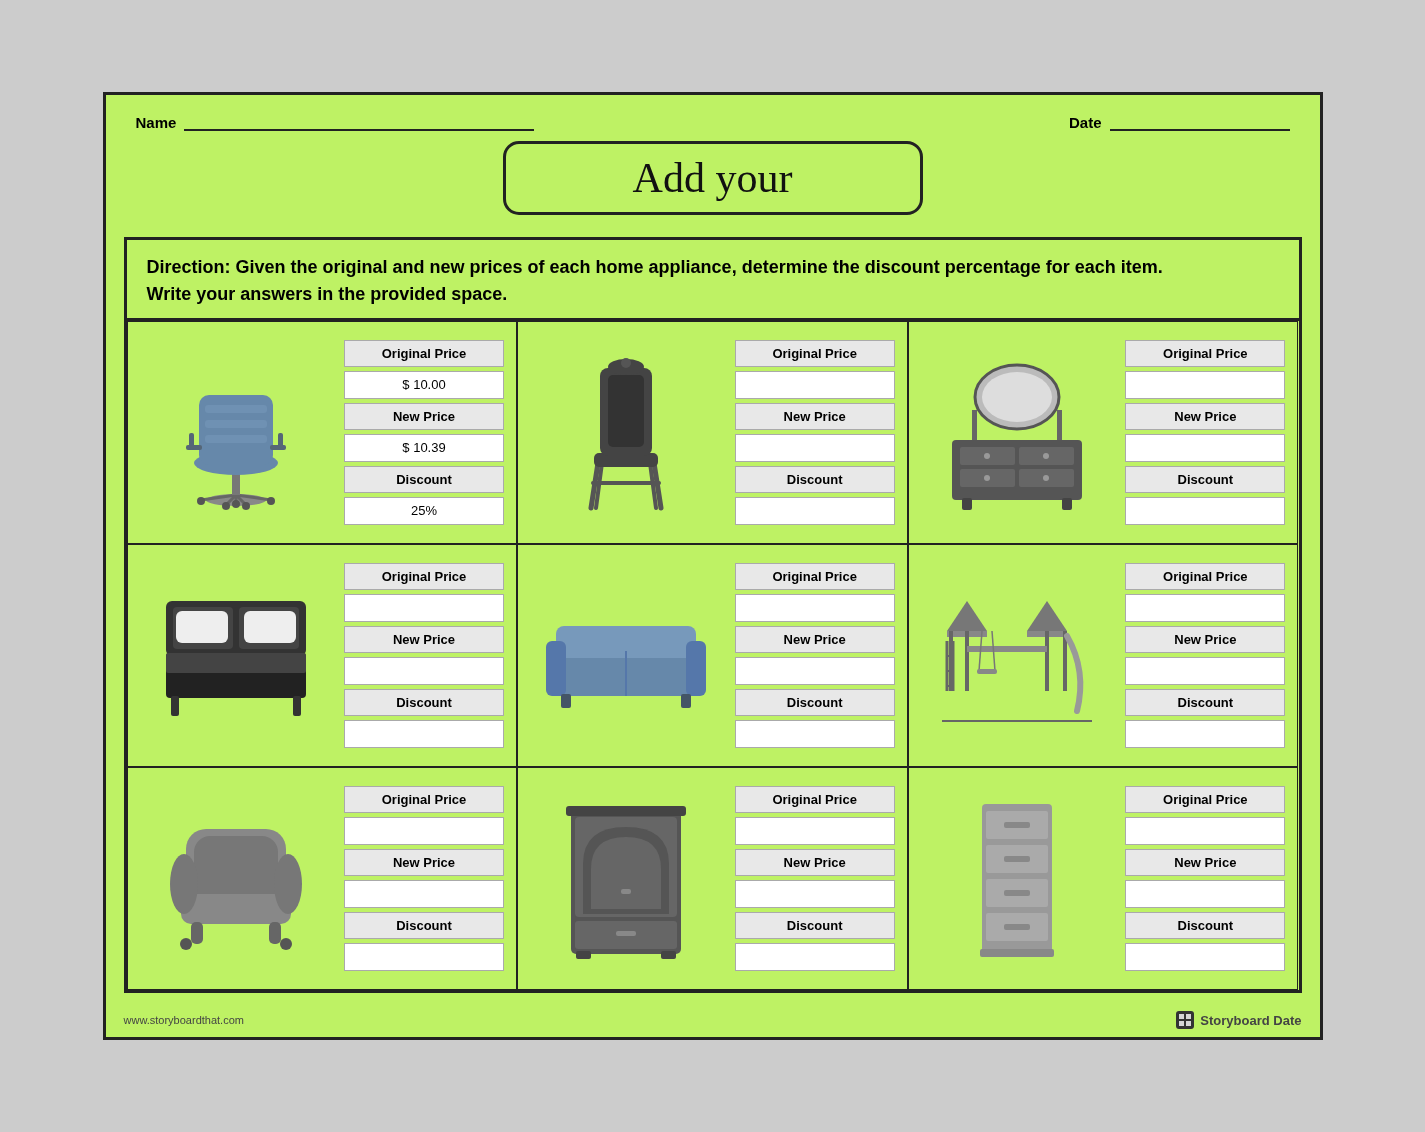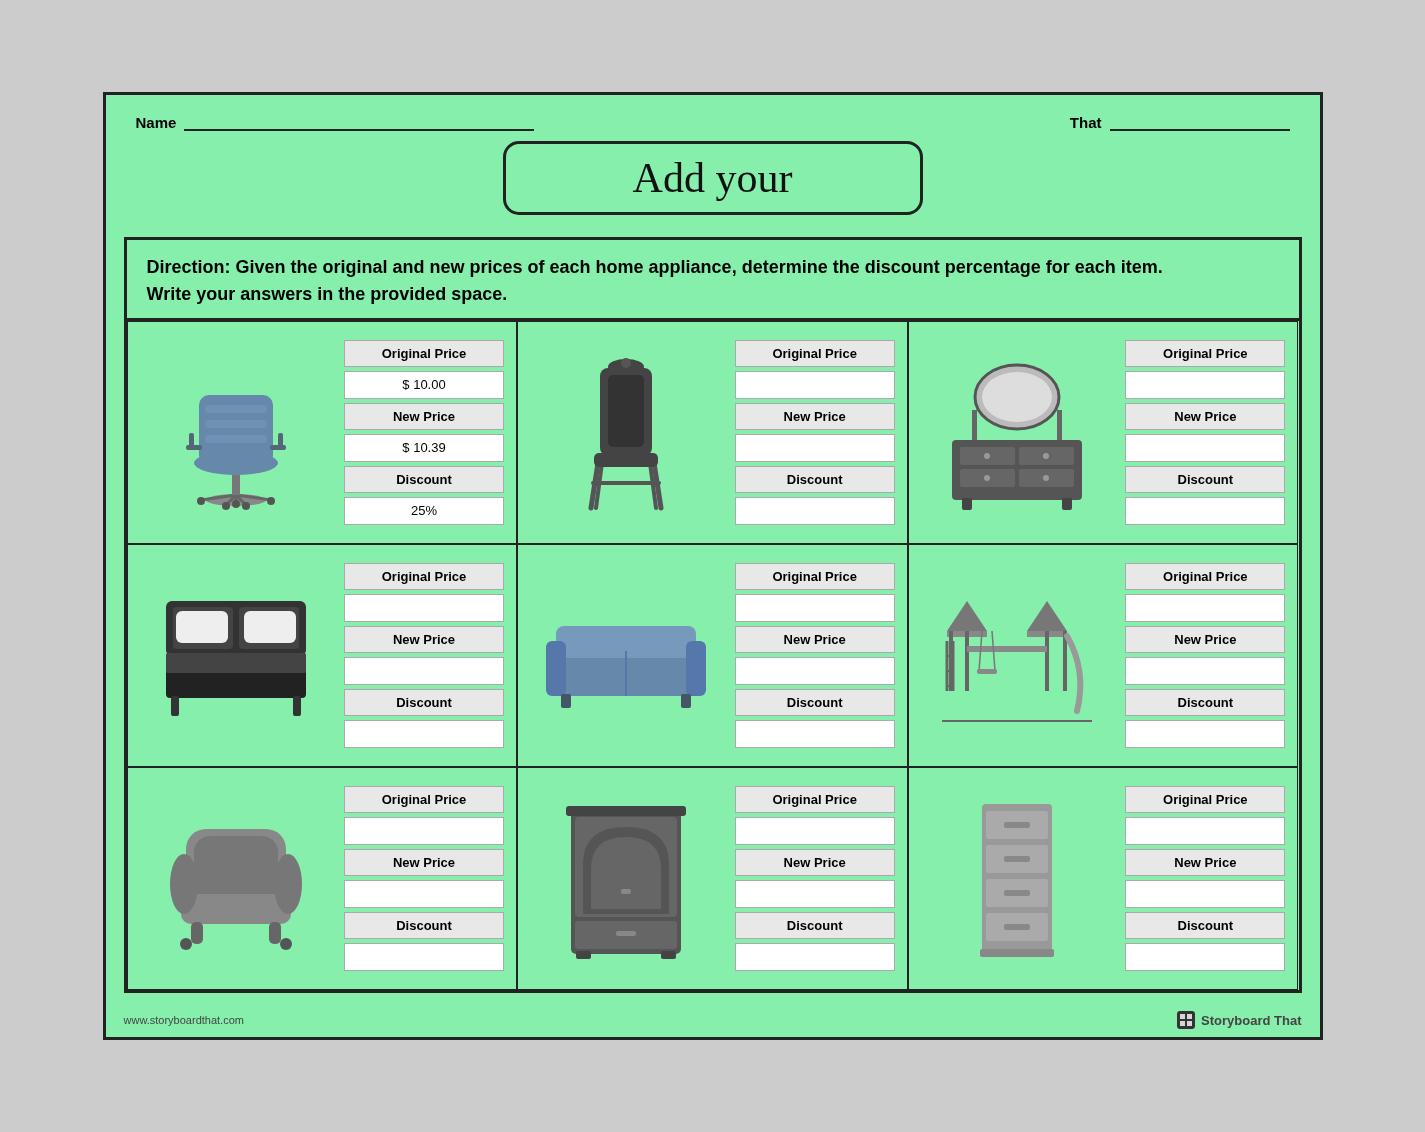--- a/index.html
+++ b/index.html
@@ -6,21 +6,21 @@
     body {
       background: #ccc;
       display: flex;
       justify-content: center;
       align-items: center;
       min-height: 100vh;
       font-family: Arial, sans-serif;
     }
     .page {
       width: 1220px;
-      background: #86efac;
+      background: #bef264;
       border: 3px solid #222;
       padding: 0;
       position: relative;
     }
     .header-area {
       padding: 18px 30px 10px 30px;
       display: flex;
       justify-content: space-between;
     }
     .name-line, .date-line {
@@ -134,21 +134,21 @@
 <body>
 
 <div class="page">
 
   <div class="header-area">
     <div class="name-line">
       <span>Name</span>
       <span class="underline"></span>
     </div>
     <div class="date-line">
-      <span>That</span>
+      <span>Date</span>
       <span class="underline date-underline"></span>
     </div>
   </div>
 
   <div class="title-wrapper">
     <div class="title-box">
       <span class="title-text">Add your</span>
     </div>
   </div>
 
@@ -470,16 +470,16 @@
   <div class="footer-bar">
     <span>www.storyboardthat.com</span>
     <div class="storyboard-logo">
       <svg width="22" height="22" viewBox="0 0 22 22">
         <rect x="2" y="2" width="18" height="18" rx="3" fill="#333"></rect>
         <rect x="5" y="5" width="5" height="5" fill="white" opacity="0.8"></rect>
         <rect x="12" y="5" width="5" height="5" fill="white" opacity="0.8"></rect>
         <rect x="5" y="12" width="5" height="5" fill="white" opacity="0.8"></rect>
         <rect x="12" y="12" width="5" height="5" fill="white" opacity="0.8"></rect>
       </svg>
-      <span>Storyboard That</span>
+      <span>Storyboard Date</span>
     </div>
   </div>
 </div>
 
 </body></html>

